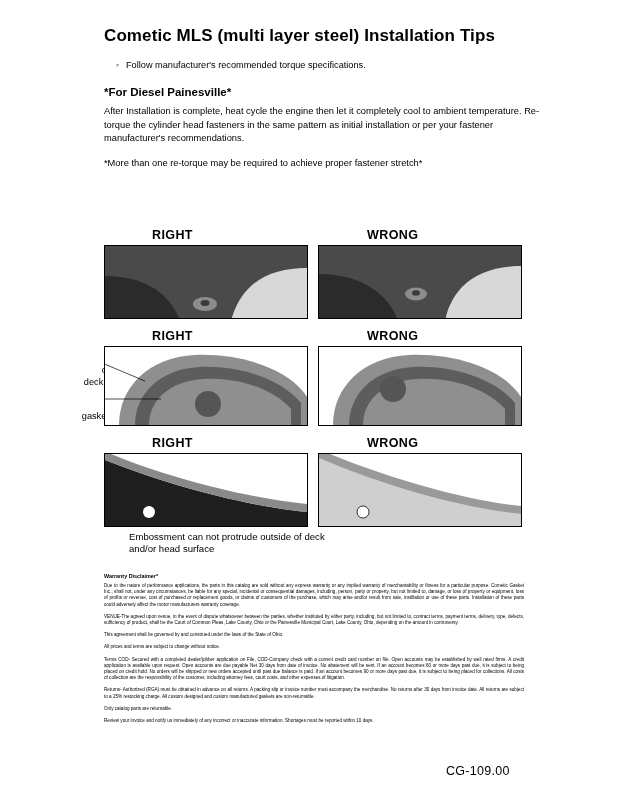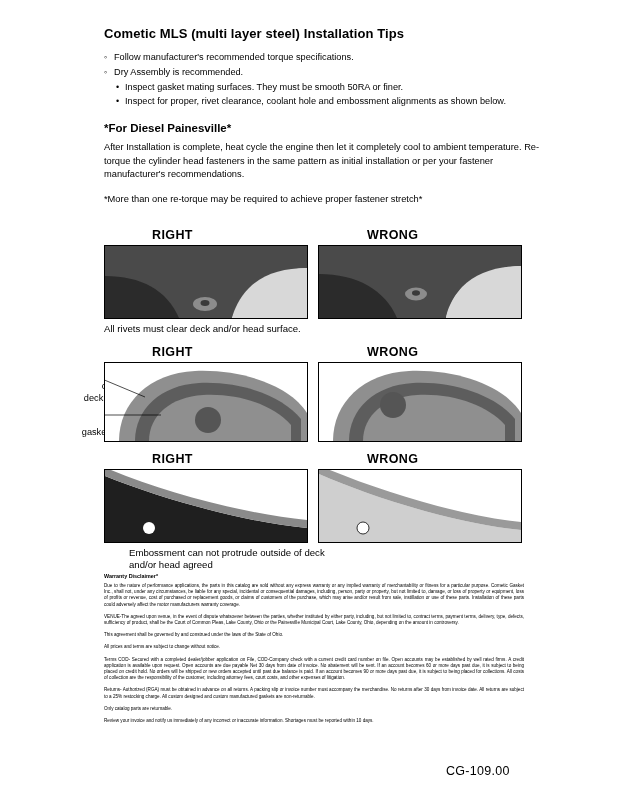--- a/index.html
+++ b/index.html
@@ -21,28 +21,28 @@
     width: 618px;
     height: 800px;
   }
   .content {
     position: absolute;
     left: 104px;
     top: 26px;
     width: 440px;
   }
   h1.title {
-    font-size: 13px;
+    font-size: 17px;
     font-weight: bold;
     margin: 0 0 9px 0;
     letter-spacing: 0.1px;
   }
   ul.bullets {
     list-style: none;
-    margin: 0;
+    margin: 12px;
     padding: 0;
   }
   ul.bullets > li {
     font-size: 9.2px;
     line-height: 14px;
     position: relative;
     padding-left: 10px;
     margin-bottom: 1px;
   }
   ul.bullets > li::before {
@@ -174,25 +174,20 @@
 </head>
 <body>
 
 <div class="page">
 
   <div class="content">
     <h1 class="title">Cometic MLS (multi layer steel) Installation Tips</h1>
 
     <ul class="bullets">
       <li>Follow manufacturer's recommended torque specifications.</li>
-      <li>Dry Assembly is recommended.</li>
-    </ul>
-    <ul class="subbullets">
-      <li>Inspect gasket mating surfaces.  They must be smooth 50RA or finer.</li>
-      <li>Inspect for proper, rivet clearance, coolant hole and embossment alignments as shown below.</li>
     </ul>
 
     <h2 class="subtitle">*For Diesel Painesville*</h2>
     <p class="para">After Installation is complete, heat cycle the engine then let it completely cool to ambient temperature. Re-torque the cylinder head fasteners in the same pattern as initial installation or per your fastener manufacturer's recommendations.</p>
     <p class="note">*More than one re-torque may be required to achieve proper fastener stretch*</p>
   </div>
 
   <div class="figures">
 
     <div class="fig-row">
@@ -215,21 +210,20 @@
           <svg width="202" height="72" viewBox="0 0 202 72">
             <rect x="0" y="0" width="202" height="72" fill="#ffffff"></rect>
             <path d="M0,0 L202,0 L202,20 C168,22 146,34 134,54 C130,62 128,68 127,72 L0,72 Z" fill="#4a4a4a"></path>
             <path d="M0,72 L0,28 C38,28 66,44 78,72 Z" fill="#2b2b2b"></path>
             <path d="M127,72 C128,64 133,52 143,41 C157,27 177,20 202,20 L202,72 Z" fill="#d8d8d8"></path>
             <ellipse cx="97" cy="48" rx="11" ry="6.5" fill="#8c8c8c"></ellipse>
             <ellipse cx="97" cy="47" rx="4" ry="2.8" fill="#3a3a3a"></ellipse>
           </svg>
         </div>
       </div>
-      <p class="fig-caption">All rivets must clear deck and/or head surface.</p>
     </div>
 
     <div class="fig-row" style="margin-top:10px;">
       <div class="fig-labels">
         <span class="fig-label left">RIGHT</span>
         <span class="fig-label right">WRONG</span>
       </div>
       <div class="panels">
         <div class="callouts">
           <div class="callout-1">
@@ -282,21 +276,21 @@
           <svg width="202" height="72" viewBox="0 0 202 72">
             <rect x="0" y="0" width="202" height="72" fill="#ffffff"></rect>
             <path d="M0,4 C60,30 140,54 202,60 L202,72 L0,72 Z" fill="#cfcfcf"></path>
             <path d="M0,4 C60,30 140,54 202,60 L202,52 C142,46 64,22 6,-2 L0,-2 Z" fill="#9a9a9a"></path>
             <circle cx="44" cy="58" r="6" fill="#ffffff" stroke="#000" stroke-width="0.8"></circle>
           </svg>
         </div>
       </div>
       <p class="fig-caption indent">
         <span>Embossment can not protrude outside of deck</span><br>
-        <span>and/or head agreed</span>
+        <span>and/or head surface</span>
       </p>
     </div>
   </div>
 
   <div class="warranty">
     <h3>Warranty Disclaimer*</h3>
     <p>Due to the nature of performance applications, the parts in this catalog are sold without any express warranty or any implied warranty of merchantability or fitness for a particular purpose.  Cometic Gasket Inc., shall not, under any circumstances, be liable for any special, incidental or consequential damages, including, person, party or property, but not limited to, damage, or loss of property or equipment, loss of profits or revenue, cost of purchased or replacement goods, or claims of customers of the purchase, which may arise and/or result from sale, instillation or use of these parts.  Installation of these parts could adversely affect the motor manufacturers warranty coverage.</p>
     <p>VENUE-The agreed upon venue, in the event of dispute whatsoever between the parties, whether instituted by either party, including, but not limited to, contract terms, payment terms, delivery, type, defects, sufficiency of product, shall be the Court of Common Pleas, Lake County, Ohio or the Painesville Municipal Court, Lake County, Ohio, depending on the amount in controversy.</p>
     <p>This agreement shall be governed by and construed under the laws of the State of Ohio.</p>
     <p>All prices and terms are subject to change without notice.</p>

